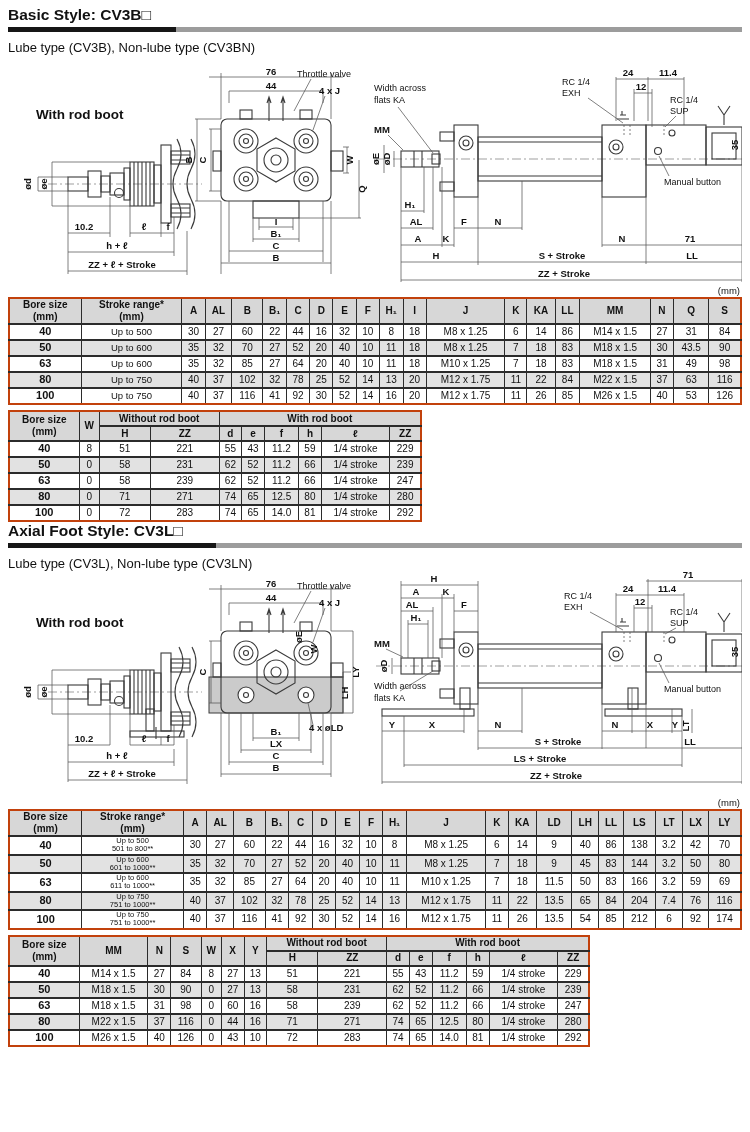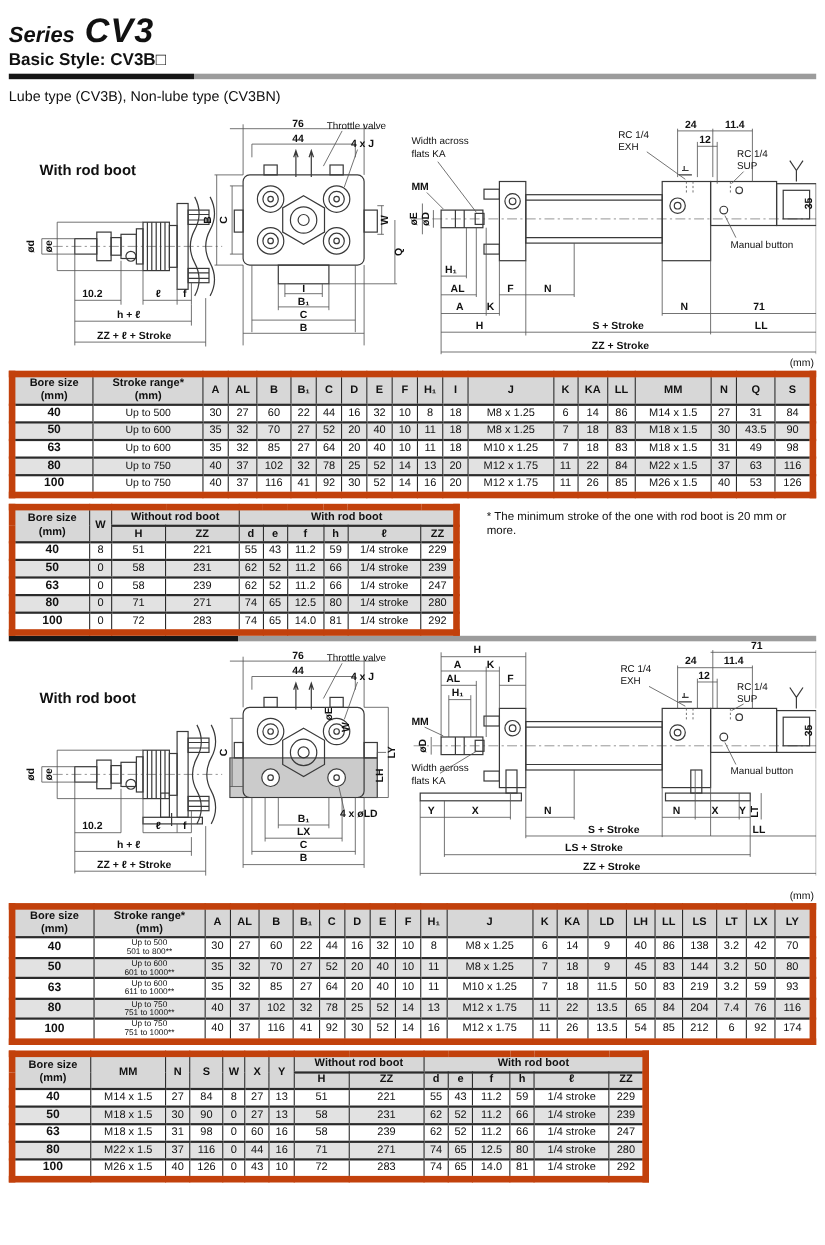--- a/index.html
+++ b/index.html
@@ -9,21 +9,21 @@
   .series .s1{font-size:20px}
   .series .s2{font-size:31px;margin-left:9px;letter-spacing:1px}
   .sect{}
   .sect h2{font-size:15.5px;font-weight:bold;margin:0 0 3px 0}
   .bar{height:5px}
   .bar.b1{background:linear-gradient(to right,#161616 0,#161616 168px,#9c9c9c 168px,#9c9c9c 100%)}
   .bar.b2{background:linear-gradient(to right,#161616 0,#161616 208px,#9c9c9c 208px,#9c9c9c 100%)}
   .subt{font-size:13px;font-weight:normal;margin:8px 0 0 0}
   svg.dw{display:block;margin-top:0}
   .mmlab{font-size:9.5px;text-align:right;margin:0 2px 1px 0}
-  table.dt{border-collapse:collapse;border:6px solid #c2410c;table-layout:auto}
+  table.dt{border-collapse:collapse;border:2px solid #c2410c;table-layout:auto}
   .dt th,.dt td{border:1px solid #2b2b2b;text-align:center;padding:0 2px;font-size:10px;line-height:1.2;white-space:pre-line;vertical-align:middle}
   .dt th{background:#d7d7d7;font-weight:bold;font-size:10px;height:13px;border-bottom-width:2px}
   .dt td{height:14px}
   .dt tbody td{border-top-width:2px}
   .dt td:first-child{font-weight:bold;font-size:11px}
   .dt tr.shade td{background:#e2e2e2}
   .t1{width:734px}
   .t1 td:nth-child(2){font-size:9.5px}
   .t2{width:414px}
   .t3{width:734px}
@@ -40,23 +40,20 @@
   text.d{font-size:9px;fill:#111}
   text.db{font-size:9.5px;font-weight:bold;fill:#111}
   text.ttl{font-size:13.5px;font-weight:bold;fill:#111}
   text.mid{text-anchor:middle}
 </style>
 </head>
 <body>
 
 <div class="page">
 
-  <div class="series">
-    <span class="s1">Series</span><span class="s2">CV3</span>
-  </div>
 
   <div class="sect">
     <h2>Basic Style: CV3B□</h2>
     <div class="bar b1"></div>
     <div class="subt">Lube type (CV3B), Non-lube type (CV3BN)</div>
 
     <svg class="dw" width="734" height="230" viewBox="0 0 734 230">
 
       <g transform="translate(14,26)">
         <text class="ttl" x="14" y="38">With rod boot</text>
@@ -437,26 +434,27 @@
               <td>283</td>
               <td>74</td>
               <td>65</td>
               <td>14.0</td>
               <td>81</td>
               <td>1/4 stroke</td>
               <td>292</td>
             </tr>
           </tbody>
         </table>
-      <div class="sidenote">* The minimum stroke of the one with rod boot is 20 mm or more.</div>
     </div>
   </div>
 
   <div class="sect">
+    <h2>Axial Foot Style: CV3L□</h2>
     <div class="bar b2"></div>
+    <div class="subt">Lube type (CV3L), Non-lube type (CV3LN)</div>
 
     <svg class="dw" width="734" height="226" viewBox="0 0 734 226">
 
       <g transform="translate(14,18)">
         <text class="ttl" x="14" y="38">With rod boot</text>
         <line class="cl" x1="26" y1="103" x2="180" y2="103"></line>
         <rect class="st" x="46" y="96" width="20" height="14"></rect>
         <rect class="st" x="66" y="90" width="13" height="26"></rect>
         <rect class="st" x="79" y="95" width="9" height="16"></rect>
         <rect class="st" x="88" y="92" width="14" height="22"></rect>
@@ -722,24 +720,24 @@
             <td>20</td>
             <td>40</td>
             <td>10</td>
             <td>11</td>
             <td>M10 x 1.25</td>
             <td>7</td>
             <td>18</td>
             <td>11.5</td>
             <td>50</td>
             <td>83</td>
-            <td>219</td>
+            <td>166</td>
             <td>3.2</td>
             <td>59</td>
-            <td>93</td>
+            <td>69</td>
           </tr>
           <tr class="shade">
             <td>80</td>
             <td>Up to 750
 751 to 1000**</td>
             <td>40</td>
             <td>37</td>
             <td>102</td>
             <td>32</td>
             <td>78</td>

